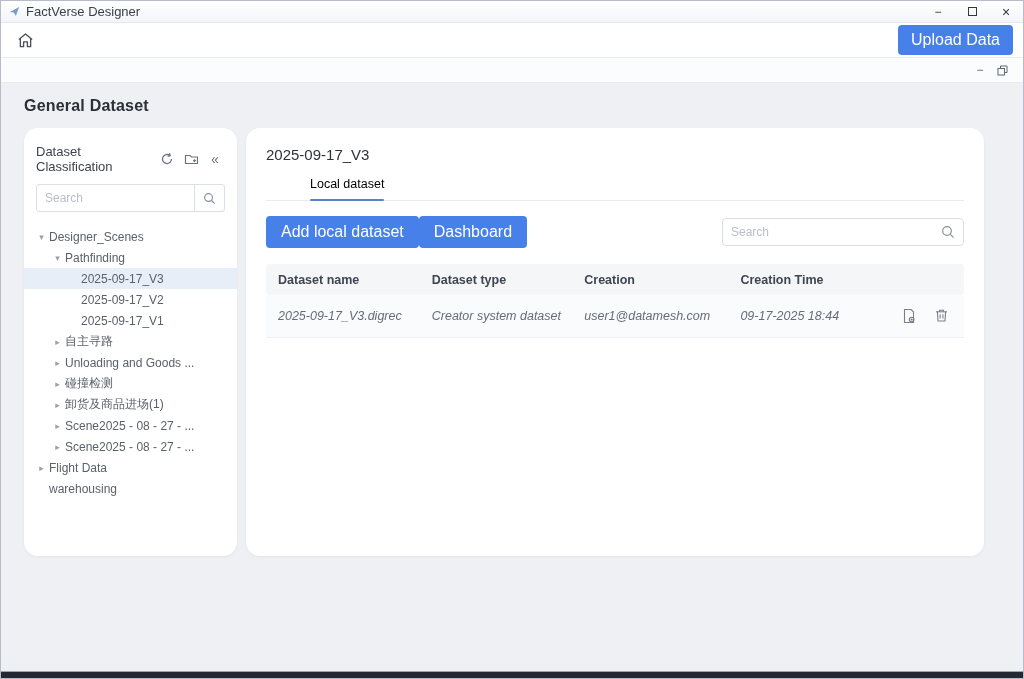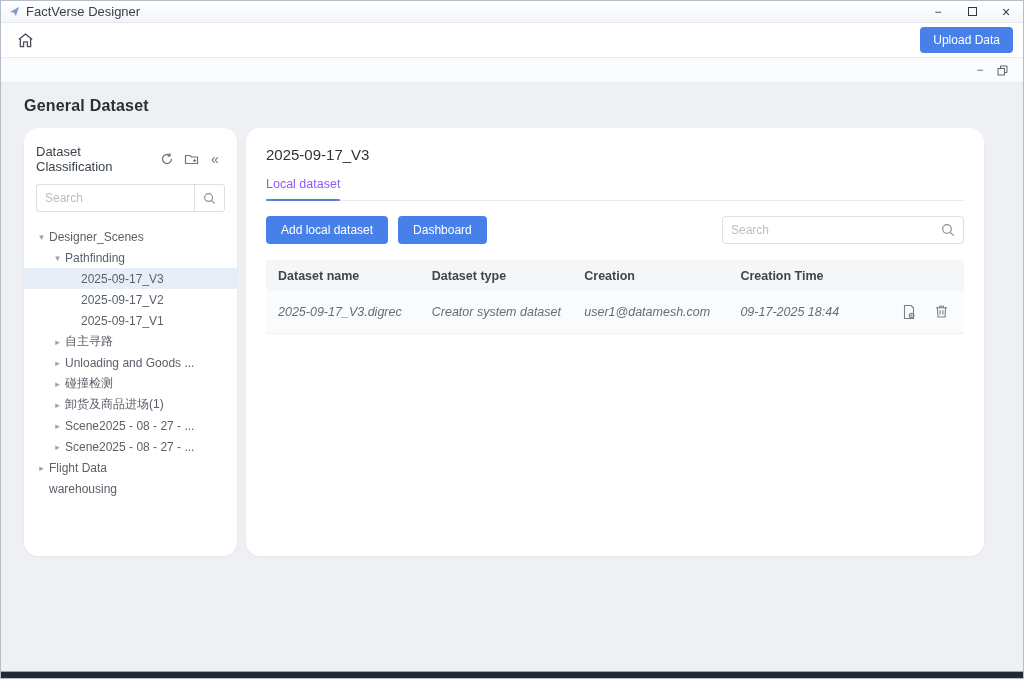--- a/index.html
+++ b/index.html
@@ -39,21 +39,21 @@
     height: 35px; flex: 0 0 35px;
     background: #ffffff;
     border-bottom: 1px solid #e8eaee;
     display: flex; align-items: center;
     padding: 0 10px 0 8px;
   }
   .toolbar .spacer { flex: 1; }
   .btn-primary {
     background: #4680e8; color: #ffffff;
     border: none; border-radius: 4px;
-    font-size: 12px; font-family: "Liberation Sans", sans-serif;
+    font-size: 16px; font-family: "Liberation Sans", sans-serif;
     padding: 6px 13px; margin-left: 8px; cursor: pointer;
   }
 
   
   .subbar {
     height: 25px; flex: 0 0 25px;
     background: #fbfcfe;
     border-bottom: 1px solid #e9ebef;
     display: flex; align-items: center; justify-content: flex-end;
     padding-right: 10px;
@@ -114,39 +114,39 @@
   .tree-item.lvl2 { padding-left: 42px; }
   .tree-item.selected { background: #e8eef8; }
 
   
   .main { flex: 1; padding: 18px 20px 0 20px; display: flex; flex-direction: column; }
   .main-title { font-size: 15px; font-weight: 500; color: #2e333a; }
   .tabs { margin-top: 14px; border-bottom: 1px solid #e8eaee; display: flex; }
   .tab {
     font-size: 12.5px; padding-bottom: 9px; cursor: pointer; position: relative;
   }
-  .tab.active { color: #8b5cf6; }
+  .tab.active { color: #000000; margin-left: 44px; }
   .tab.active::after {
     content: ""; position: absolute; left: 0; right: 0; bottom: -1px;
     height: 2px; background: #5a82cc; border-radius: 1px;
   }
   .actions-row { margin-top: 15px; display: flex; align-items: center; }
   .actions-row .spacer { flex: 1; }
   .search-round {
     width: 242px; height: 28px;
     border: 1px solid #dcdfe4; border-radius: 4px;
     display: flex; align-items: center; background: #fff; padding: 0 8px;
   }
   .search-round input {
     flex: 1; border: none; outline: none; min-width: 0;
     font-size: 12px; color: #4a4f57; font-family: "Liberation Sans", sans-serif;
     background: transparent;
   }
   .search-round input::placeholder { color: #b9bec6; }
-  .btn-main { margin-left: 0; margin-right: 10px; padding: 7px 15px; }
+  .btn-main { margin-left: 0; padding: 7px 15px; }
 
   table.data { width: 100%; border-collapse: collapse; margin-top: 16px; }
   table.data thead th {
     background: #f5f6f8; height: 31px; text-align: left;
     font-size: 12.5px; font-weight: 700; color: #40464f;
     padding: 0 0 0 12px;
   }
   table.data thead th:first-child { border-radius: 3px 0 0 3px; padding-left: 12px; }
   table.data thead th:last-child { border-radius: 0 3px 3px 0; }
   table.data tbody td {

